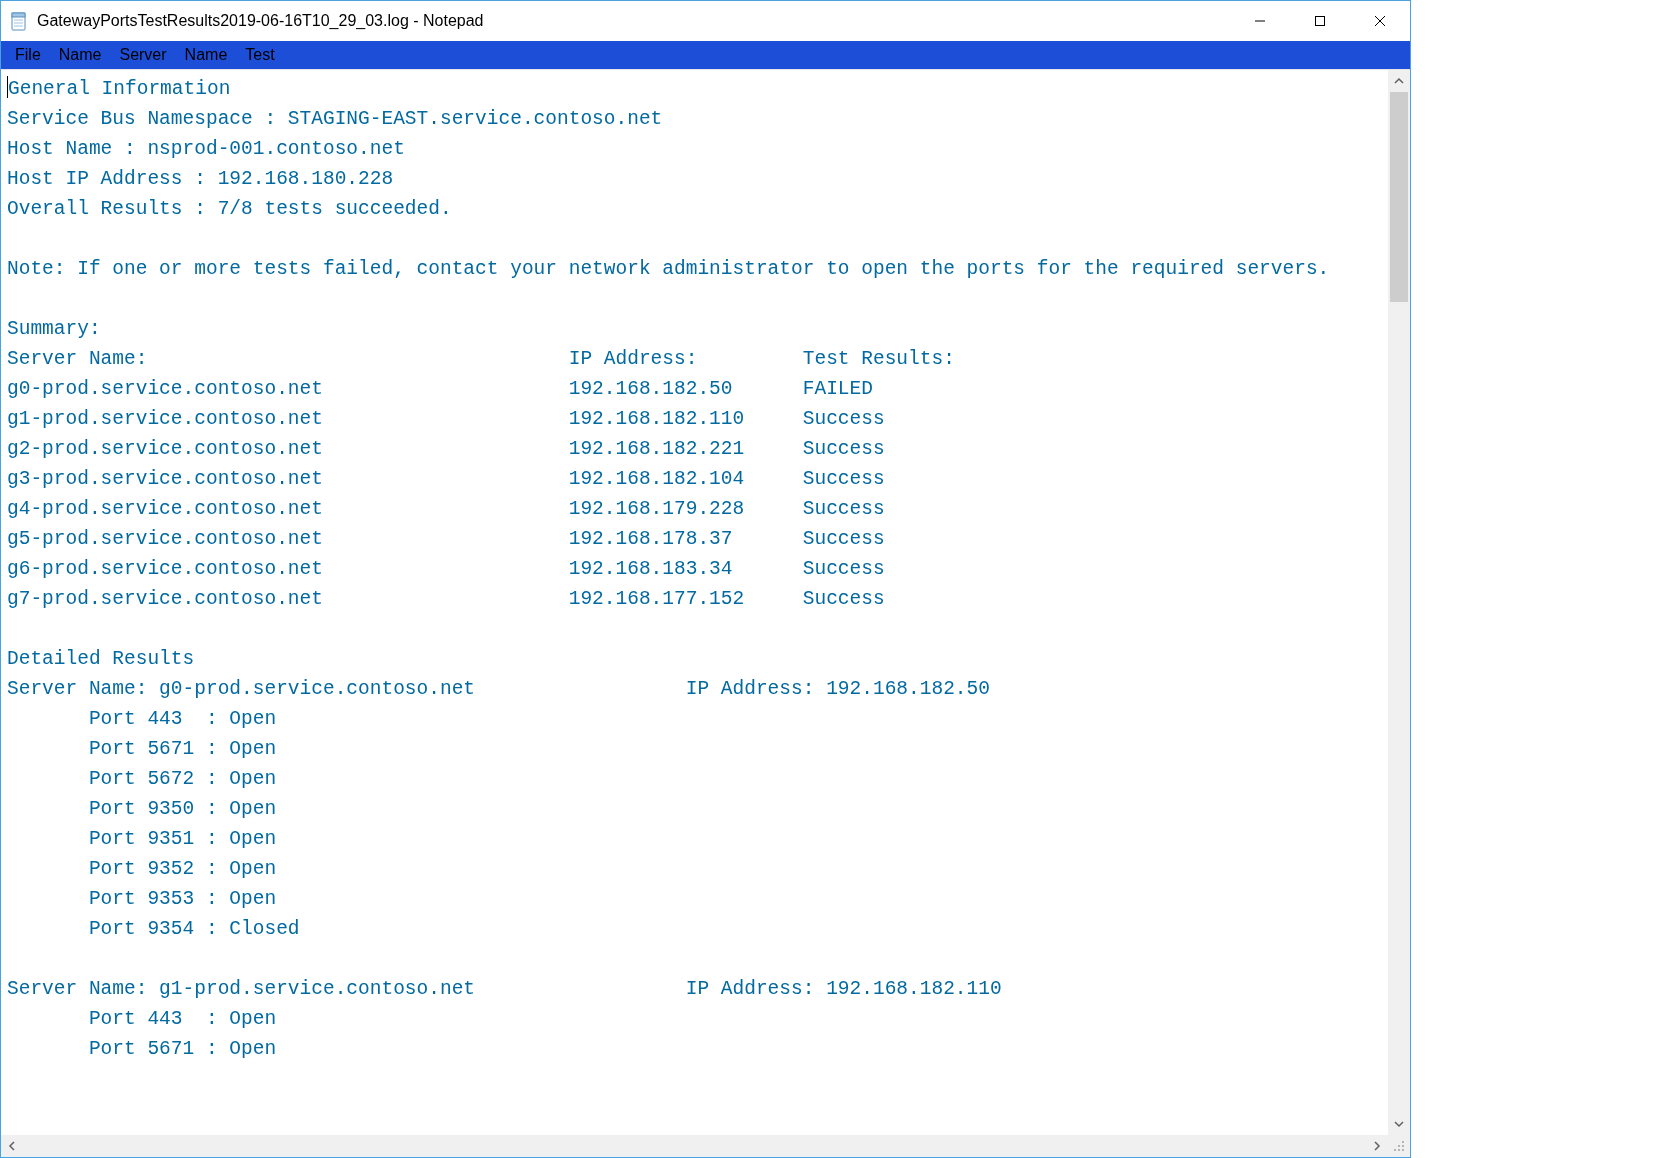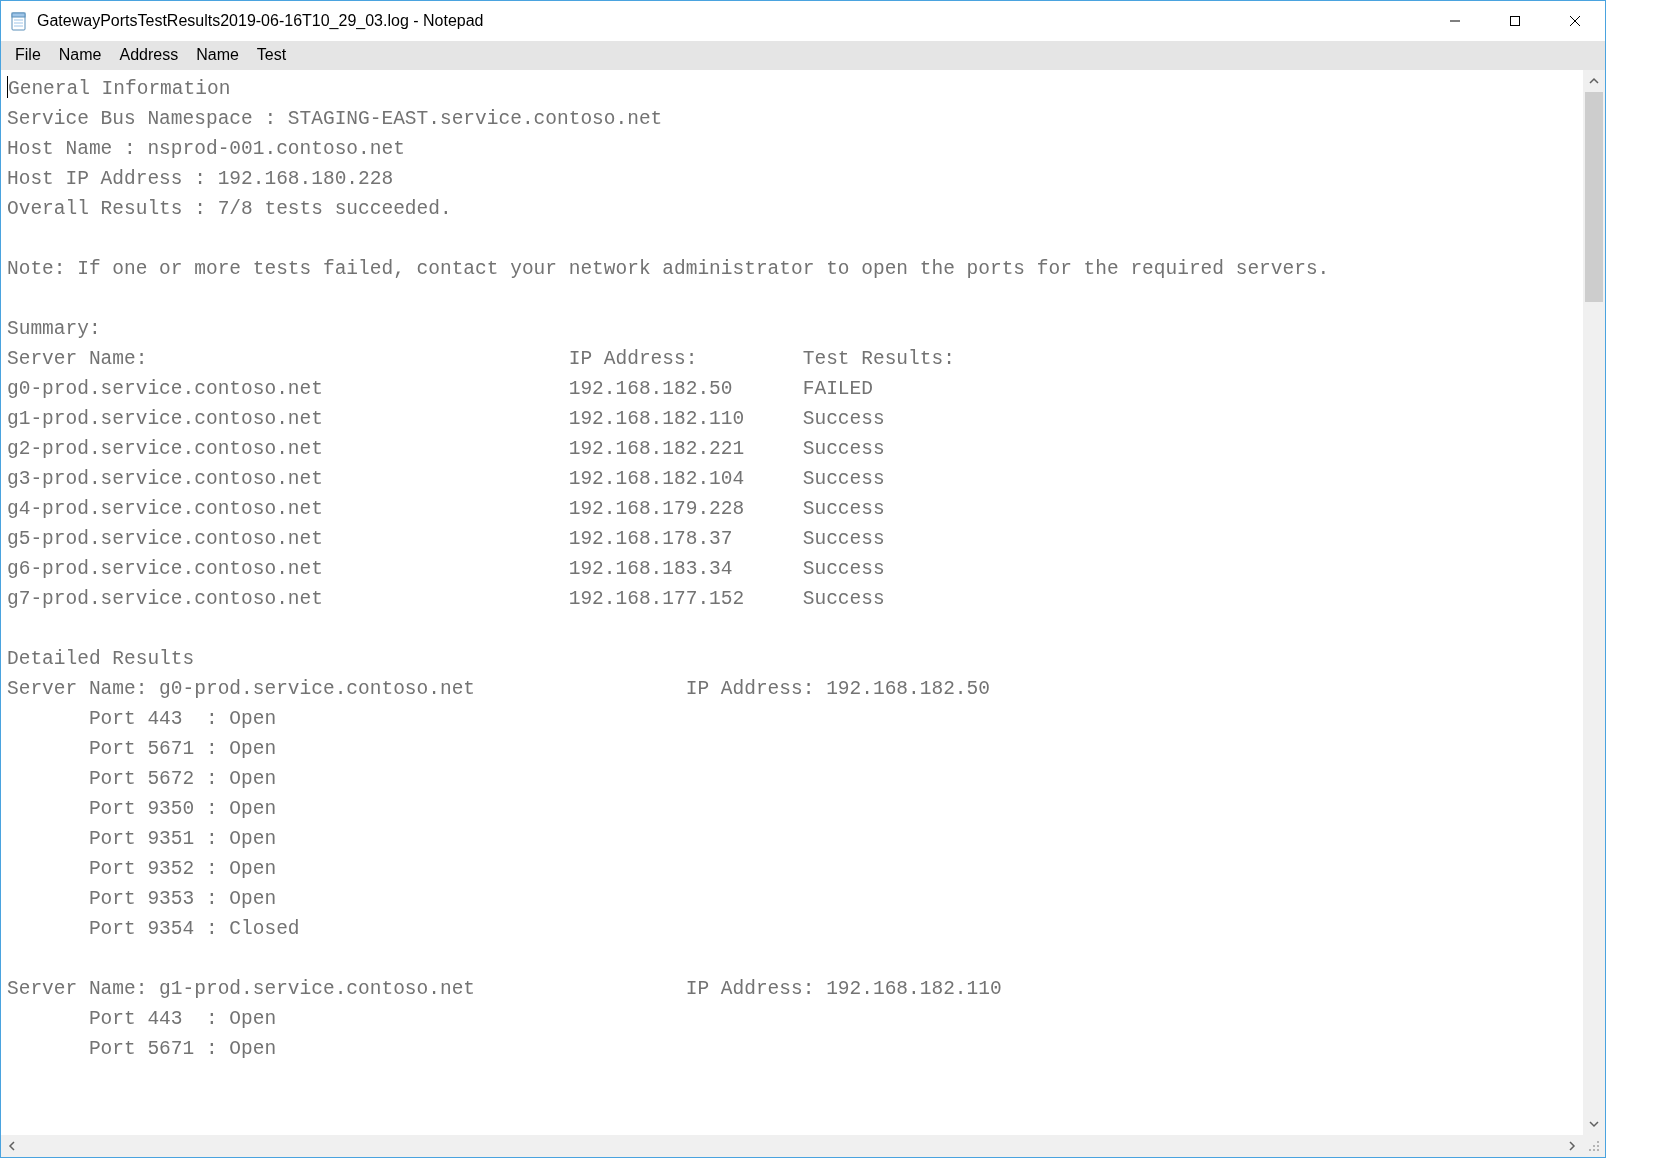--- a/index.html
+++ b/index.html
@@ -6,21 +6,21 @@
     margin: 0;
     padding: 0;
     width: 1666px;
     height: 1158px;
     overflow: hidden;
     font-family: "Segoe UI", Tahoma, sans-serif;
     background: #ffffff;
   }
   .window {
     box-sizing: border-box;
-    width: 1606px;
+    width: 1411px;
     height: 1158px;
     border: 1px solid #4aa3df;
     display: flex;
     flex-direction: column;
     background: #ffffff;
   }
   .titlebar {
     height: 40px;
     display: flex;
     align-items: center;
@@ -56,42 +56,42 @@
     color: #000;
   }
   .win-btn svg { width: 12px; height: 12px; stroke: #000; stroke-width: 1; fill: none; }
   .menubar {
     height: 28px;
     display: flex;
     align-items: center;
     padding: 0 6px;
     font-size: 16px;
     color: #000;
-    background: #e5e5e5;
+    background: #1d4ed8;
     gap: 2px;
   }
   .menubar .menu-item {
     padding: 2px 8px;
   }
   .client-area {
     position: relative;
     flex: 1 1 auto;
     display: flex;
     min-height: 0;
   }
   .text-area {
     flex: 1 1 auto;
     overflow: hidden;
     border-top: 1px solid #e5e5e5;
     padding: 4px 6px 0 6px;
     font-family: Consolas, "Courier New", monospace;
     font-size: 19.5px;
     line-height: 30px;
     white-space: pre;
-    color: #737373;
+    color: #0369a1;
     position: relative;
   }
   .vscroll {
     width: 22px;
     background: #f0f0f0;
     border-top: 1px solid #e5e5e5;
     position: relative;
   }
   .vscroll .arrow {
     position: absolute;
@@ -181,21 +181,21 @@
             <line x1="1" y1="1" x2="11" y2="11"></line>
             <line x1="11" y1="1" x2="1" y2="11"></line>
           </svg>
       </div>
     </div>
   </div>
 
   <div class="menubar">
     <span class="menu-item">File</span>
     <span class="menu-item">Name</span>
-    <span class="menu-item">Address</span>
+    <span class="menu-item">Server</span>
     <span class="menu-item">Name</span>
     <span class="menu-item">Test</span>
   </div>
 
   <div class="client-area">
     <div class="text-area" id="text-area"><span class="caret"></span>General Information
 Service Bus Namespace : STAGING-EAST.service.contoso.net
 Host Name : nsprod-001.contoso.net
 Host IP Address : 192.168.180.228
 Overall Results : 7/8 tests succeeded.

